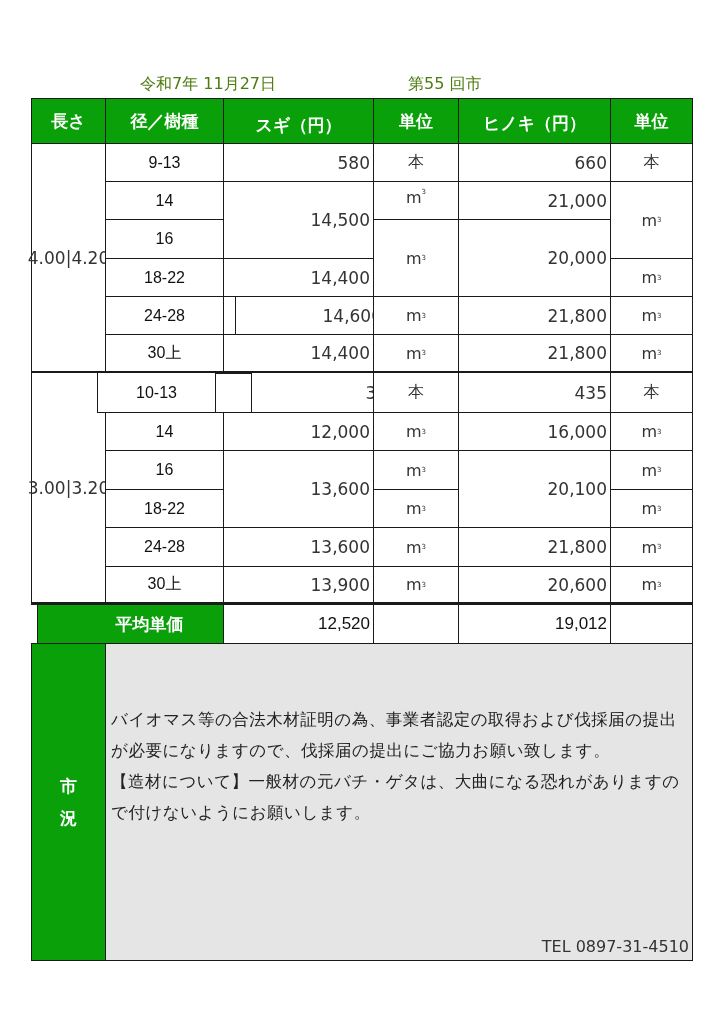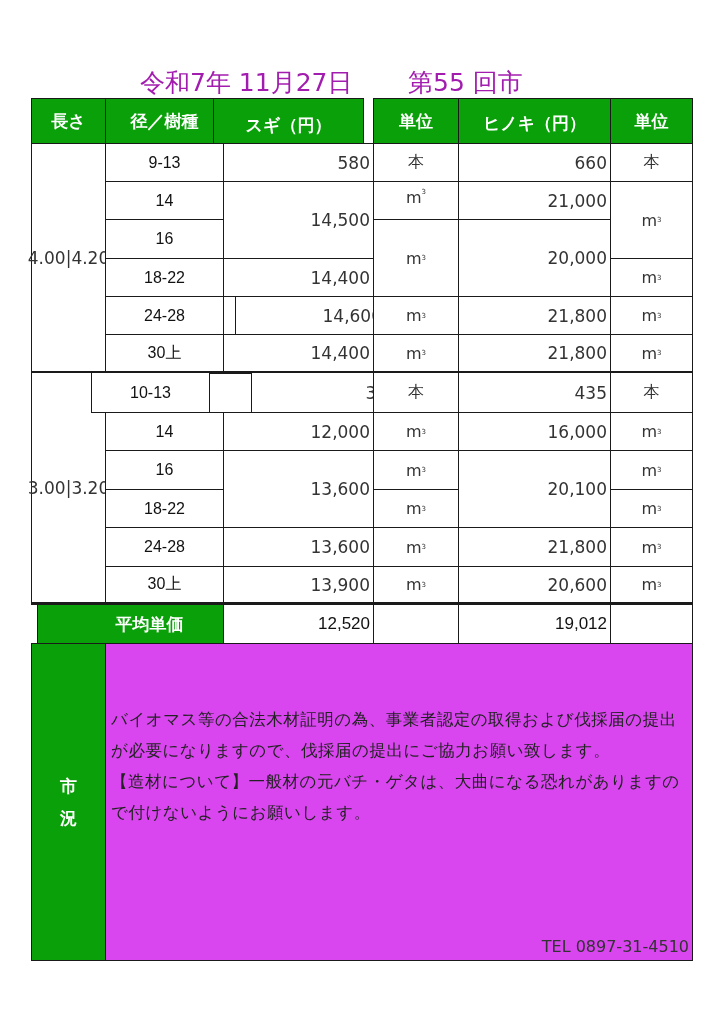--- a/index.html
+++ b/index.html
@@ -1,43 +1,43 @@
 <!DOCTYPE html>
 <html><head>
 <meta charset="utf-8">
 <style>
   html, body { margin:0; padding:0; background:#fff; }
   body { width:725px; height:1024px; position:relative; overflow:hidden;
          font-family:"DejaVu Sans", "Liberation Sans", sans-serif; color:#222; }
-  .title { position:absolute; top:66px; font-size:25px; color:#a21caf; }
+  .title { position:absolute; top:74px; font-size:16px; color:#4d7c0f; }
   .cell { position:absolute; box-sizing:border-box; border:1.5px solid #1a1a1a;
           display:flex; align-items:center; justify-content:center;
           font-size:16px; background:#fff; }
   .hdr { background:#0aa00a; color:#fff; font-weight:bold; font-size:17px; }
   .num { justify-content:flex-end; padding-right:3px; font-size:17px; color:#333; }
   .dia { font-family:"Liberation Sans", sans-serif; font-size:16px; color:#111; }
   .unit { font-size:16px; color:#333; }
   .unit sup { font-size:7px; }
   .len { flex-direction:row; font-size:17px; color:#333; line-height:32px; }
   .thick-b { border-bottom-width:3px; }
   .avg { font-family:"Liberation Sans", sans-serif; font-size:17px; color:#111; }
   .market-label { flex-direction:column; line-height:32px; }
-  .market-body { position:absolute; box-sizing:border-box; border:1.5px solid #1a1a1a; background:#d946ef; }
+  .market-body { position:absolute; box-sizing:border-box; border:1.5px solid #1a1a1a; background:#e5e5e5; }
   .market-text { position:absolute; left:5px; right:4px; top:60px; font-size:16.5px; line-height:31px; color:#222; letter-spacing:0.5px; }
   .tel { position:absolute; right:3px; bottom:4px; font-size:16px; color:#333; }
 </style>
 </head>
 <body>
 
 <div class="title" style="left:140px;">令和7年 11月27日</div>
 <div class="title" style="left:408px;">第55 回市</div>
 
 <div class="cell hdr" style="left:31px;top:98px;width:75px;height:46px;">長さ</div>
 <div class="cell hdr" style="left:105px;top:98px;width:119px;height:46px;">径／樹種</div>
-<div class="cell hdr" style="left:213px;top:98px;width:151px;height:55px;">スギ（円）</div>
+<div class="cell hdr" style="left:223px;top:98px;width:151px;height:55px;">スギ（円）</div>
 <div class="cell hdr" style="left:373px;top:98px;width:86px;height:46px;">単位</div>
 <div class="cell hdr" style="left:458px;top:98px;width:153px;height:50px;">ヒノキ（円）</div>
 <div class="cell hdr" style="left:610px;top:98px;width:83px;height:46px;">単位</div>
 
 <div class="cell len thick-b" style="left:31px;top:143px;width:75px;height:231px;">
   <span>4.00</span>
   <span>|</span>
   <span>4.20</span>
 </div>
 <div class="cell dia" style="left:105px;top:143px;width:119px;height:39px;">9-13</div>
@@ -93,21 +93,21 @@
 <div class="cell unit thick-b" style="left:610px;top:334px;width:83px;height:40px;">
     <span>m</span>
     <sup>3</sup>
   </div>
 
 <div class="cell len thick-b" style="left:31px;top:372px;width:75px;height:233px;">
   <span>3.00</span>
   <span>|</span>
   <span>3.20</span>
 </div>
-<div class="cell dia" style="left:91px;top:372px;width:119px;height:41px;">10-13</div>
+<div class="cell dia" style="left:97px;top:372px;width:119px;height:41px;">10-13</div>
 <div class="cell dia" style="left:105px;top:412px;width:119px;height:39px;">14</div>
 <div class="cell dia" style="left:105px;top:450px;width:119px;height:40px;">16</div>
 <div class="cell dia" style="left:105px;top:489px;width:119px;height:39px;">18-22</div>
 <div class="cell dia" style="left:105px;top:527px;width:119px;height:40px;">24-28</div>
 <div class="cell dia thick-b" style="left:105px;top:566px;width:119px;height:39px;">30上</div>
 
 <div class="cell num" style="left:223px;top:372px;width:151px;height:41px;margin-left:28px;">375</div>
 <div class="cell num" style="left:223px;top:412px;width:151px;height:39px;">12,000</div>
 <div class="cell num" style="left:223px;top:450px;width:151px;height:78px;">13,600</div>
 <div class="cell num" style="left:223px;top:527px;width:151px;height:40px;">13,600</div>

